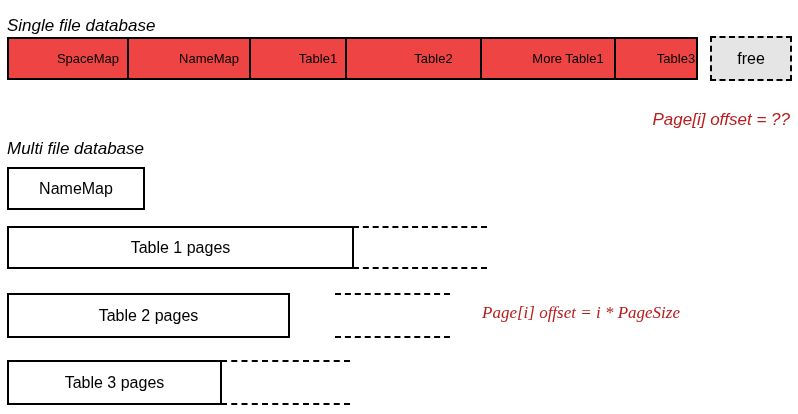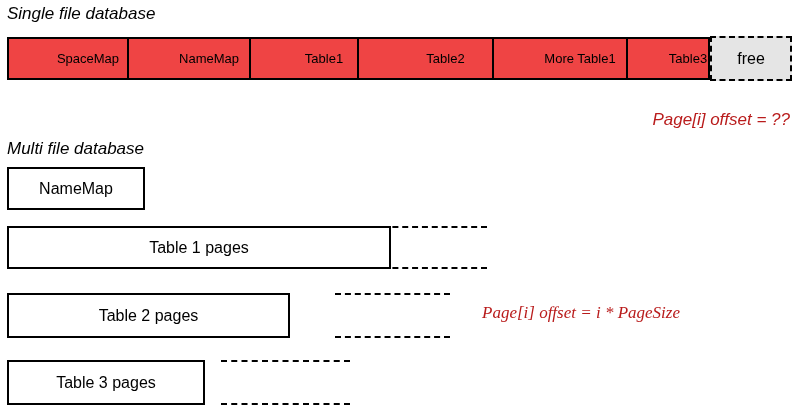--- a/index.html
+++ b/index.html
@@ -26,21 +26,21 @@
 
   
   .caption {
     position: absolute;
     font-style: italic;
     font-size: 17px;
     line-height: 20px;
     white-space: nowrap;
     color: #000;
   }
-  #caption-single { left: 7px;  top: 4px; text-align: right; }
+  #caption-single { left: 7px;  top: 16px; text-align: right; }
   #caption-multi  { left: 7px;  top: 139px; }
 
   
   .formula {
     position: absolute;
     font-style: italic;
     font-size: 17px;
     line-height: 20px;
     white-space: nowrap;
     color: #b91c1c;
@@ -67,21 +67,21 @@
     justify-content: center;
     font-size: 13px;
     line-height: 18px;
     white-space: nowrap;
     background: #ef4444;
     padding-left: 40px;
   }
   .seg:first-child { border-left-width: 2px; }
   .seg-spacemap  { width: 121px; }
   .seg-namemap   { width: 122px; }
-  .seg-table1    { width: 108px; }
+  .seg-table1    { width: 96px; }
   .seg-table2    { width: 135px; }
   .seg-moretable1{ width: 134px; }
   .seg-table3    { width: 83px;  border-right-width: 2px; }
 
   
   #seg-free {
     position: absolute;
     left: 710px;
     top: 36px;
     width: 82px;
@@ -103,23 +103,23 @@
     border: 2px solid #000;
     background: #fff;
     display: flex;
     align-items: center;
     justify-content: center;
     font-size: 16px;
     line-height: 18px;
     white-space: nowrap;
   }
   #box-namemap  { left: 7px; top: 167px; width: 138px; height: 43px; }
-  #box-table1   { left: 7px; top: 226px; width: 384px; height: 43px; text-align: right; }
+  #box-table1   { left: 7px; top: 226px; width: 347px; height: 43px; text-align: right; }
   #box-table2   { left: 7px; top: 293px; width: 283px; height: 45px; }
-  #box-table3   { left: 7px; top: 360px; width: 198px; height: 45px; }
+  #box-table3   { left: 7px; top: 360px; width: 215px; height: 45px; }
 
   
   .dashtail {
     position: absolute;
     box-sizing: border-box;
     border-top: 2px dashed #000;
     border-bottom: 2px dashed #000;
     background: transparent;
   }
   #tail-table1 { left: 353px; top: 226px; width: 134px; height: 43px; }

